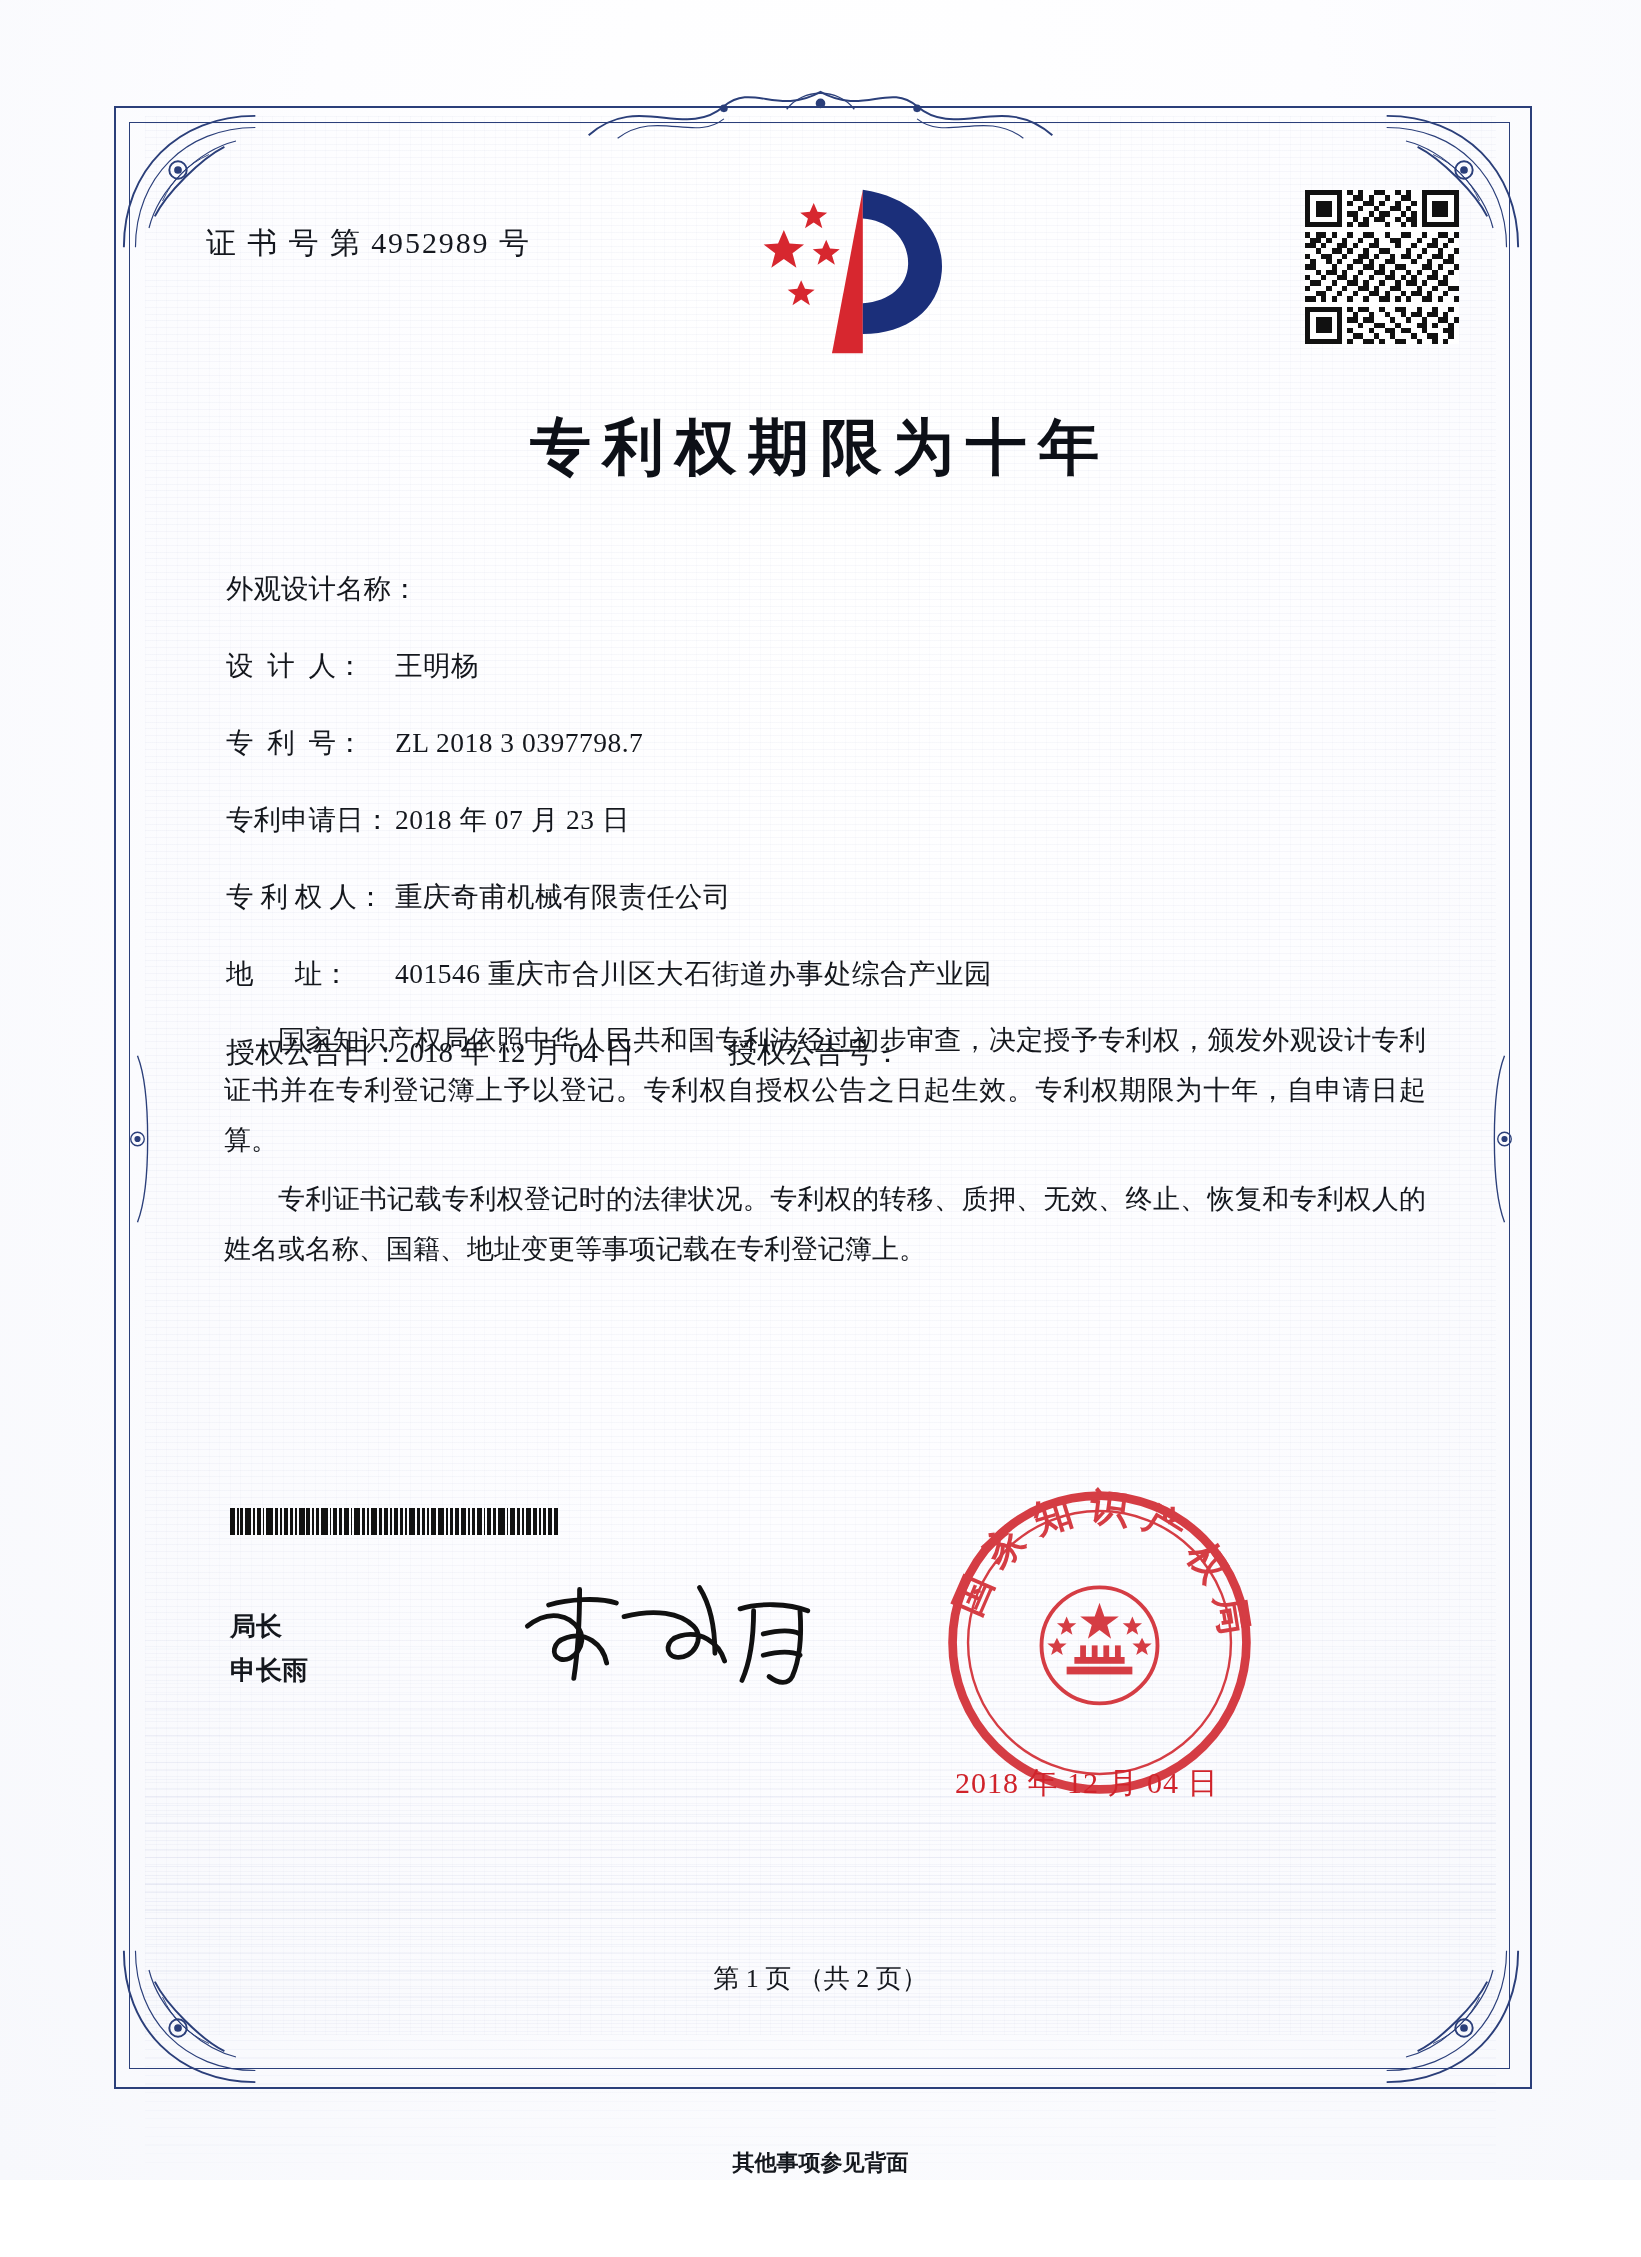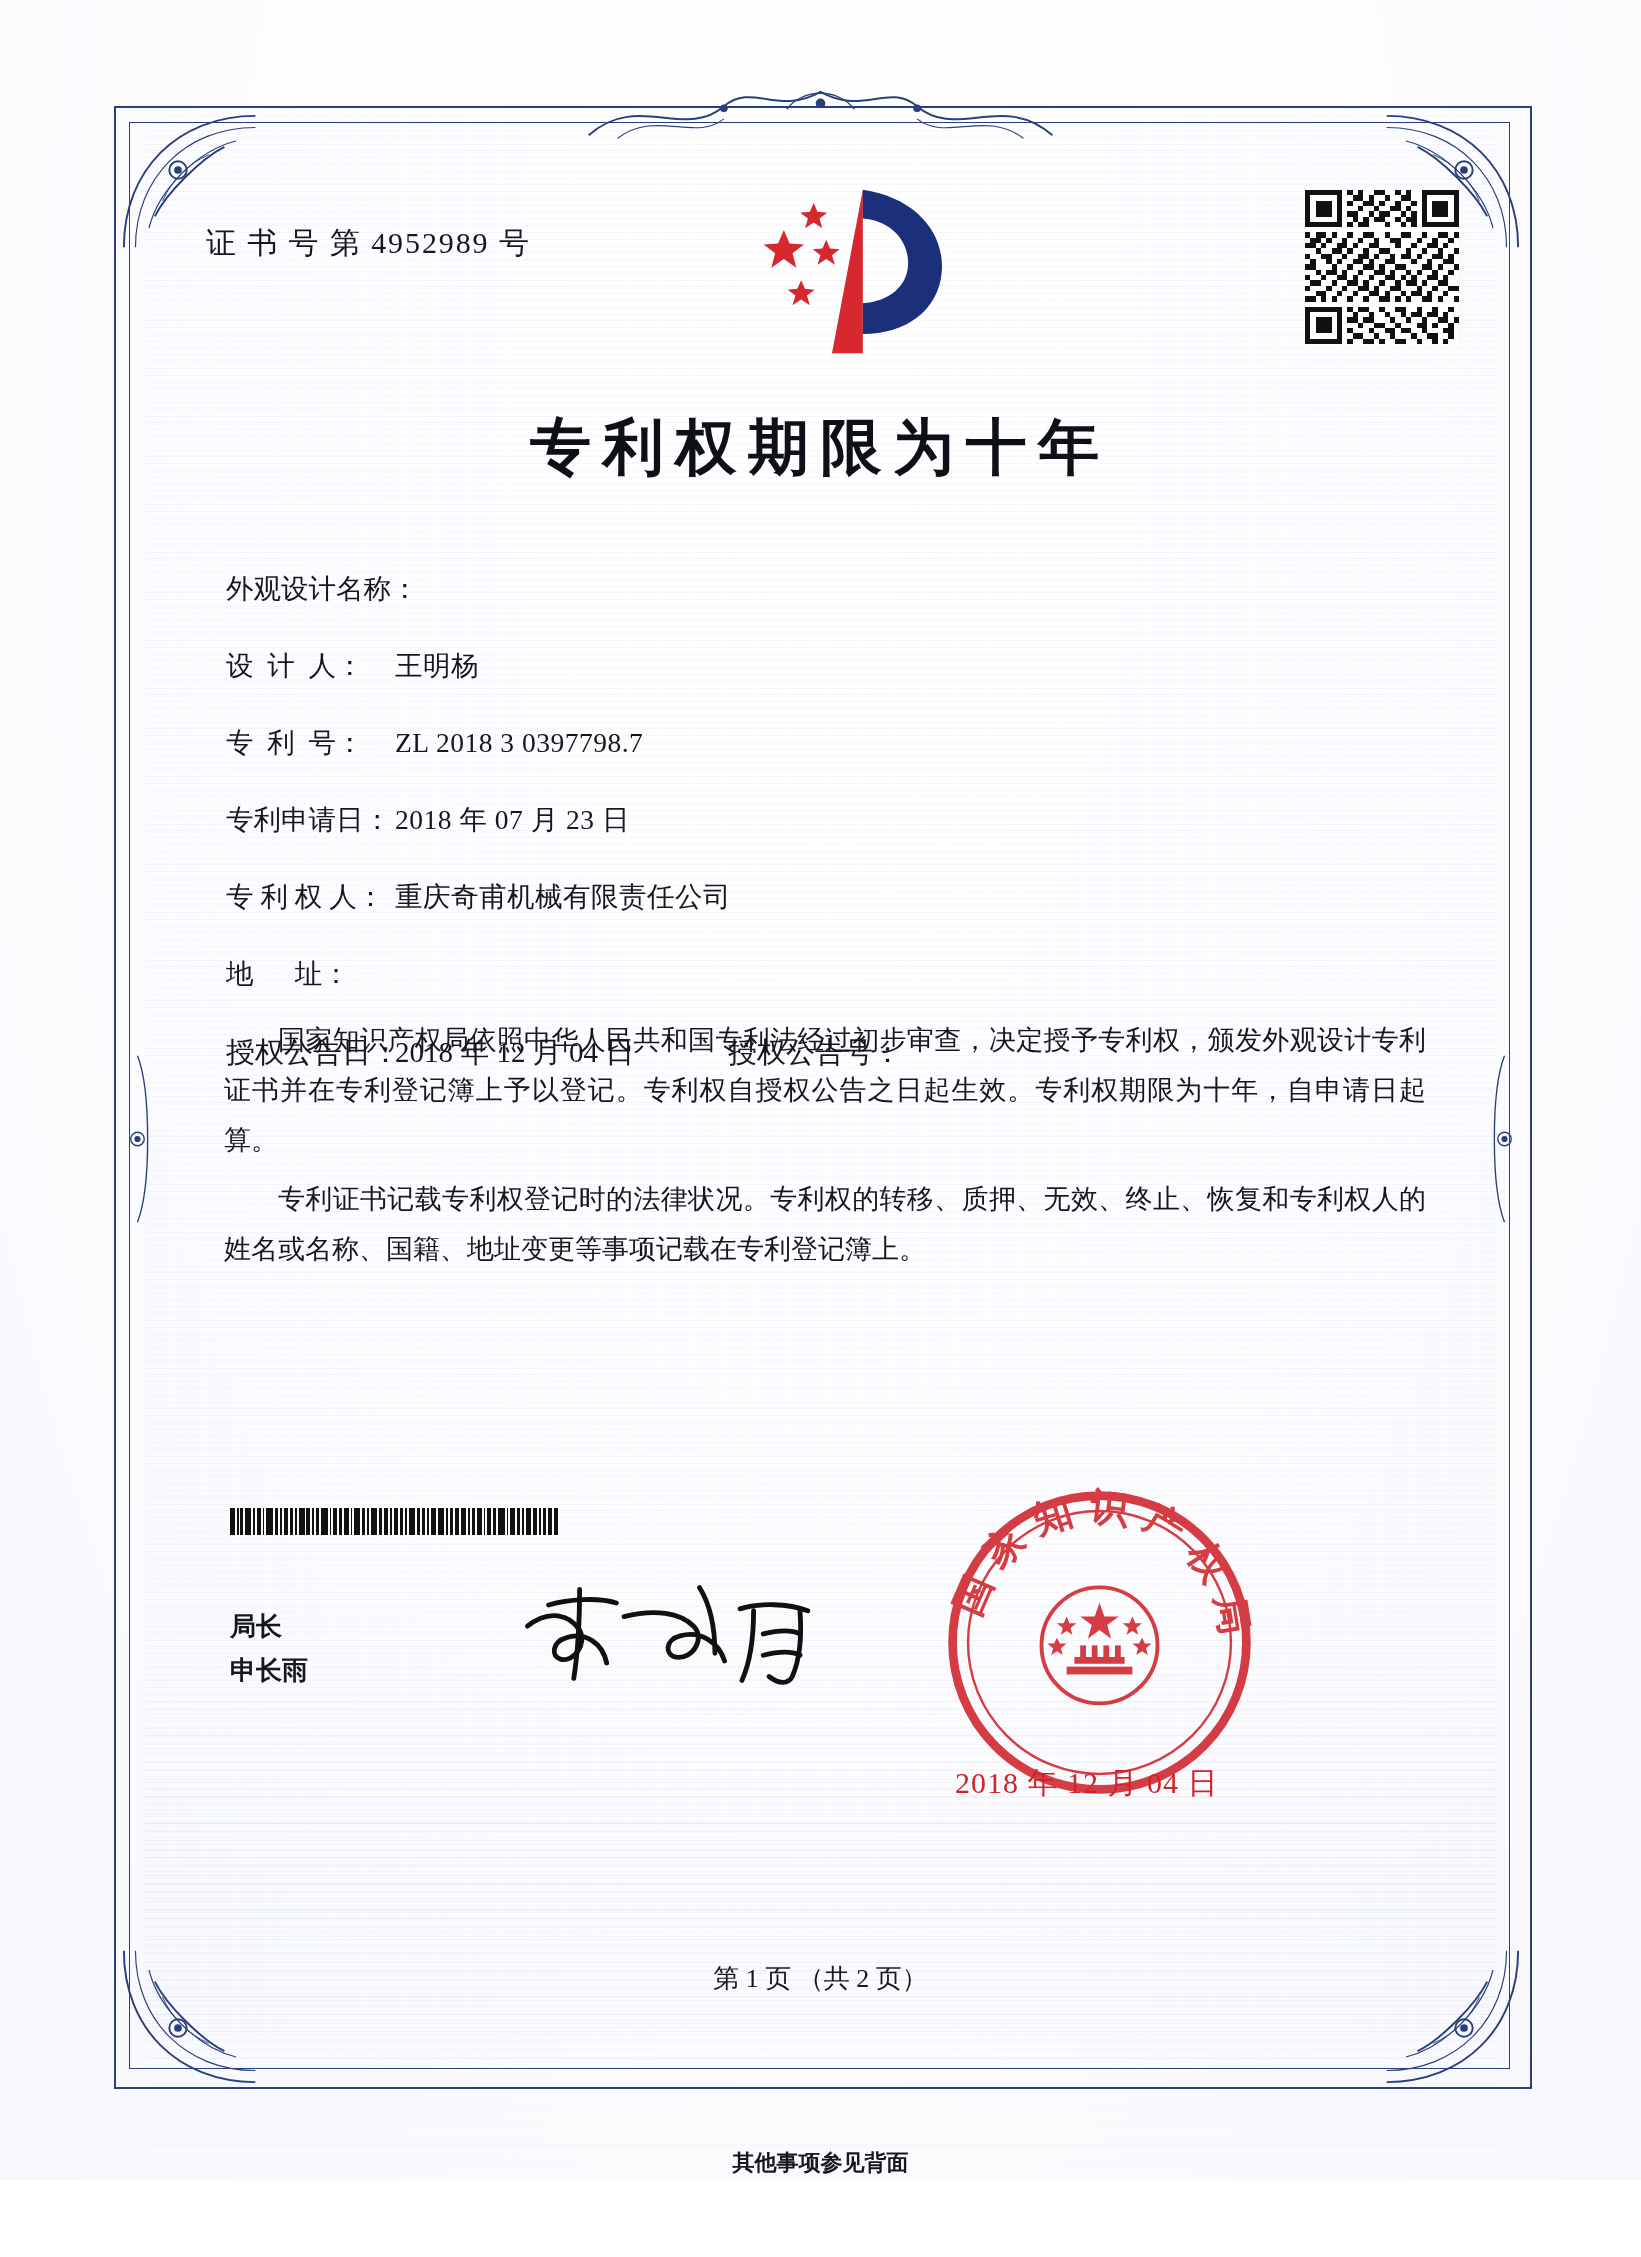--- a/index.html
+++ b/index.html
@@ -471,20 +471,21 @@
       <div class="field">
         <span class="f-label">专利申请日：</span>
         <span class="f-value">2018 年 07 月 23 日</span>
       </div>
       <div class="field">
         <span class="f-label">专 利 权 人：</span>
         <span class="f-value">重庆奇甫机械有限责任公司</span>
       </div>
       <div class="field">
         <span class="f-label">地      址：</span>
+        <span class="f-value">401546  重庆市合川区大石街道办事处综合产业园</span>
       </div>
       <div class="row-dual">
         <span class="rd-l1">授权公告日：</span>
         <span class="rd-v1">2018 年 12 月 04 日</span>
         <span class="rd-l2">授权公告号：</span>
       </div>
     </div>
 
     <div class="para" id="para1" style="text-indent:54px;">国家知识产权局依照中华人民共和国专利法经过初步审查，决定授予专利权，颁发外观设计专利证书并在专利登记簿上予以登记。专利权自授权公告之日起生效。专利权期限为十年，自申请日起算。</div>
     <div class="para" id="para2" style="text-indent:54px;">专利证书记载专利权登记时的法律状况。专利权的转移、质押、无效、终止、恢复和专利权人的姓名或名称、国籍、地址变更等事项记载在专利登记簿上。</div>

